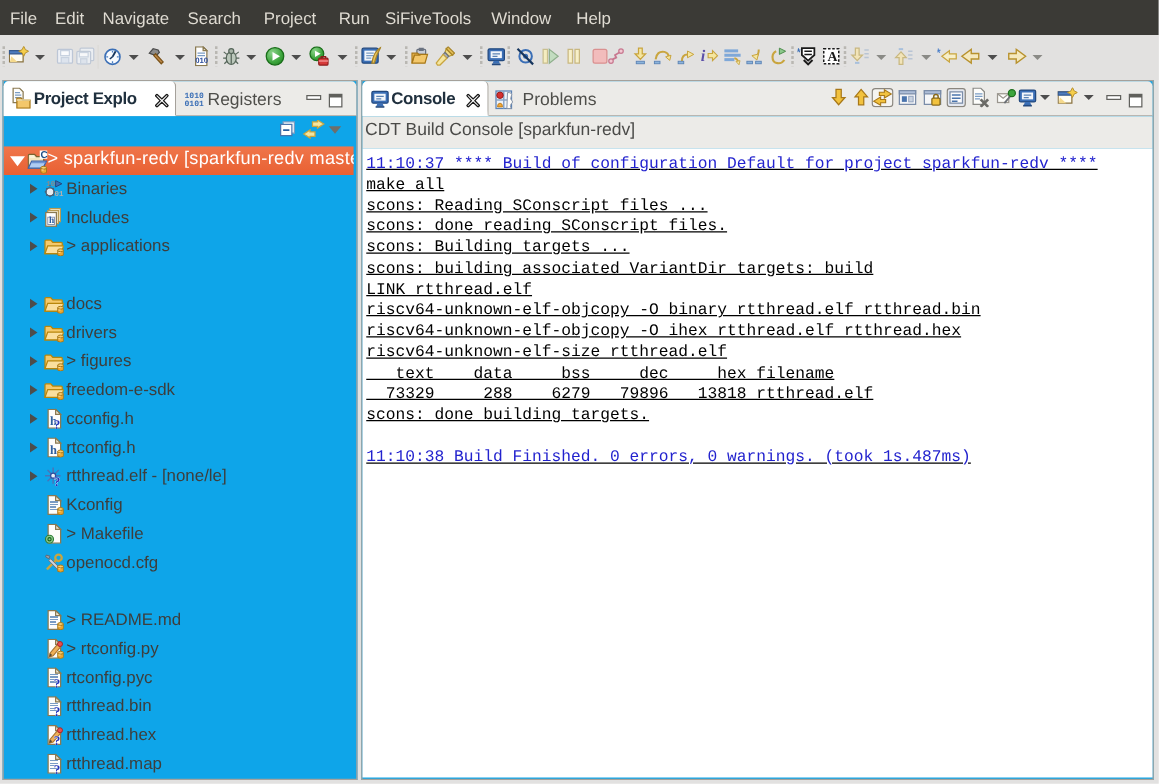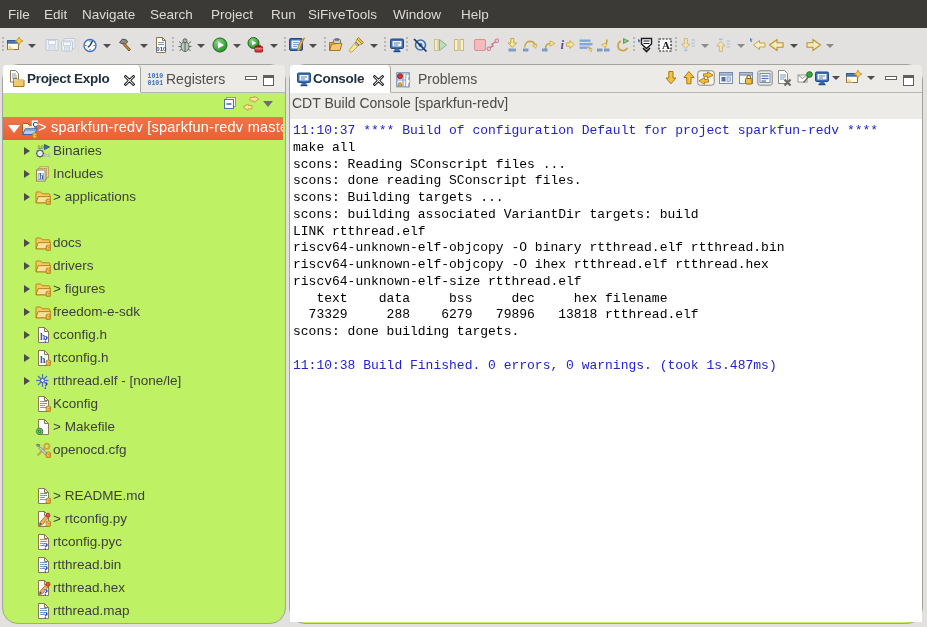--- a/index.html
+++ b/index.html
@@ -9,33 +9,33 @@
 #menubar{left:0;top:0;width:927px;height:28px;background:#3B3A36;color:#DFDBD2;font-size:13.5px;}
 #menubar span{position:absolute;top:7px;}
 
 #toolbar{left:0;top:28px;width:927px;height:36px;background:#E2E1E0;}
 .ti{position:absolute;top:9px;width:16px;height:16px;}
 .dd{position:absolute;top:16px;width:0;height:0;border:4px solid transparent;border-top:4px solid #4D4D4D;border-bottom:none;}
 .dd.gray{border-top-color:#8A8A86;}
 .handle{position:absolute;top:9px;width:2px;height:16px;background-image:repeating-linear-gradient(#B9B7B2 0 2px,transparent 2px 4px);}
 .vsep{position:absolute;top:8px;width:1px;height:19px;background:#DCDAD6;}
 
-.panel{position:absolute;background:#bef264;border:1px solid #A5A19B;border-radius:16px;}
+.panel{position:absolute;background:#0ea5e9;border:1px solid #A5A19B;border-radius:0;}
 .tabstrip{position:absolute;left:0;top:0;right:0;height:27px;background:#ECEBE8;border-radius:4px 4px 0 0;border-bottom:1px solid #B9B6B1;}
 .tab-active{position:absolute;top:0;height:27px;background:#FFF;border-right:1px solid #A5A19B;border-radius:4px 4px 0 0;border-bottom:1px solid #FFF;}
 .tab-label{position:absolute;font-size:13.5px;letter-spacing:-0.3px;font-weight:bold;color:#20303E;top:6px;}
 .tab-label2{position:absolute;font-size:14px;color:#4E4E4A;top:6px;}
 .minmax{position:absolute;}
 
 .trow{position:absolute;left:0;width:100%;height:23px;}
 .trow .txt{position:absolute;top:3px;font-size:13.5px;color:#3E3E3C;white-space:nowrap;}
 .arr{position:absolute;top:7px;width:0;height:0;border-left:6.5px solid #4D4D4B;border-top:4.5px solid transparent;border-bottom:4.5px solid transparent;}
 .ic16{position:absolute;top:3px;width:16px;height:16px;}
 
-#contxt{position:absolute;font-family:"Liberation Mono",monospace;font-size:13px;line-height:16.75px;white-space:pre;color:#000;}
+#contxt{position:absolute;font-family:"Liberation Mono",monospace;font-size:13px;line-height:16.75px;white-space:pre;color:#000;text-decoration:underline;}
 #contxt .b{color:#2222CE;}
 </style>
 </head>
 <body>
 <div id="menubar" class="ab">
 <span style="left:8px">File</span>
 <span style="left:44px">Edit</span>
 <span style="left:82px">Navigate</span>
 <span style="left:150px">Search</span>
 <span style="left:211px">Project</span>

